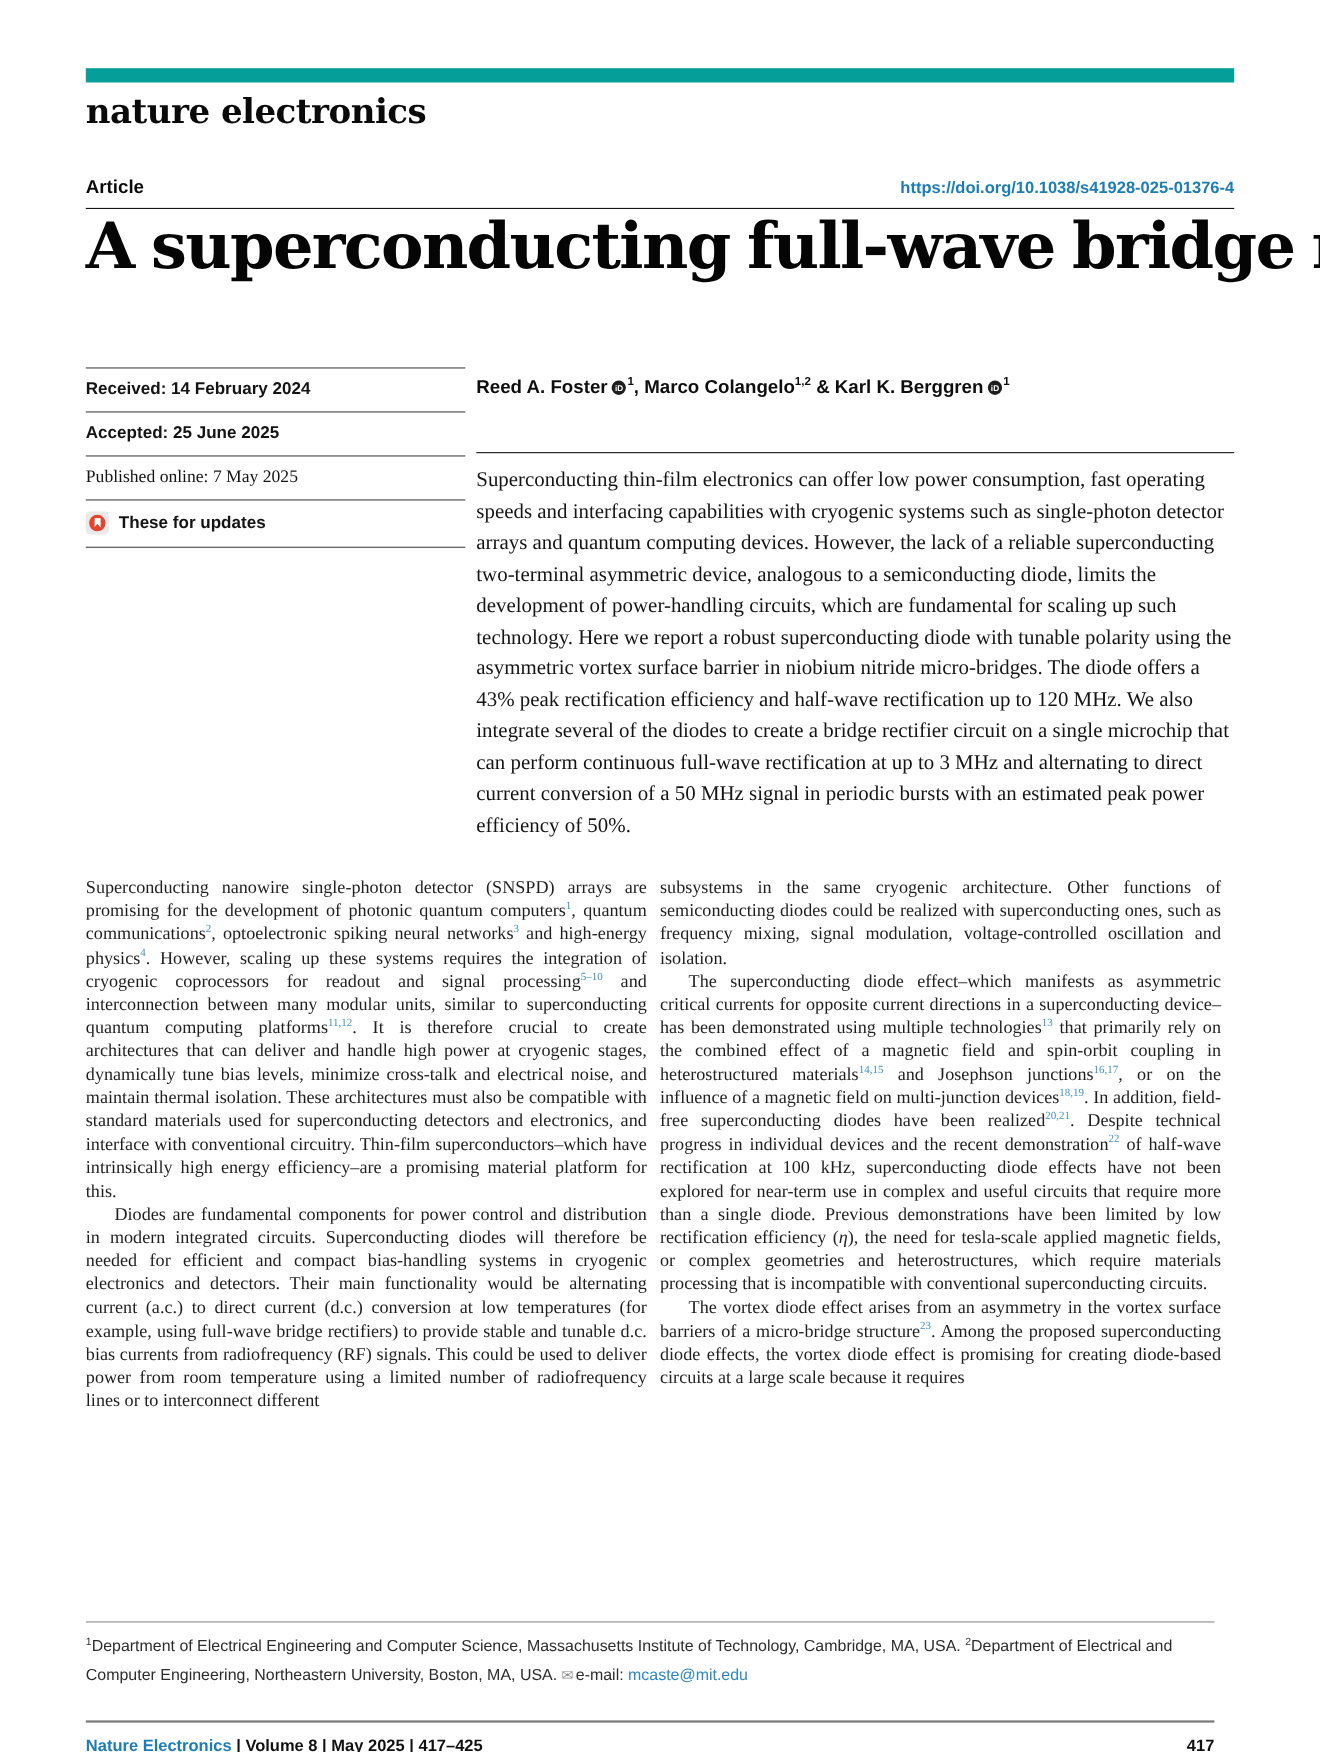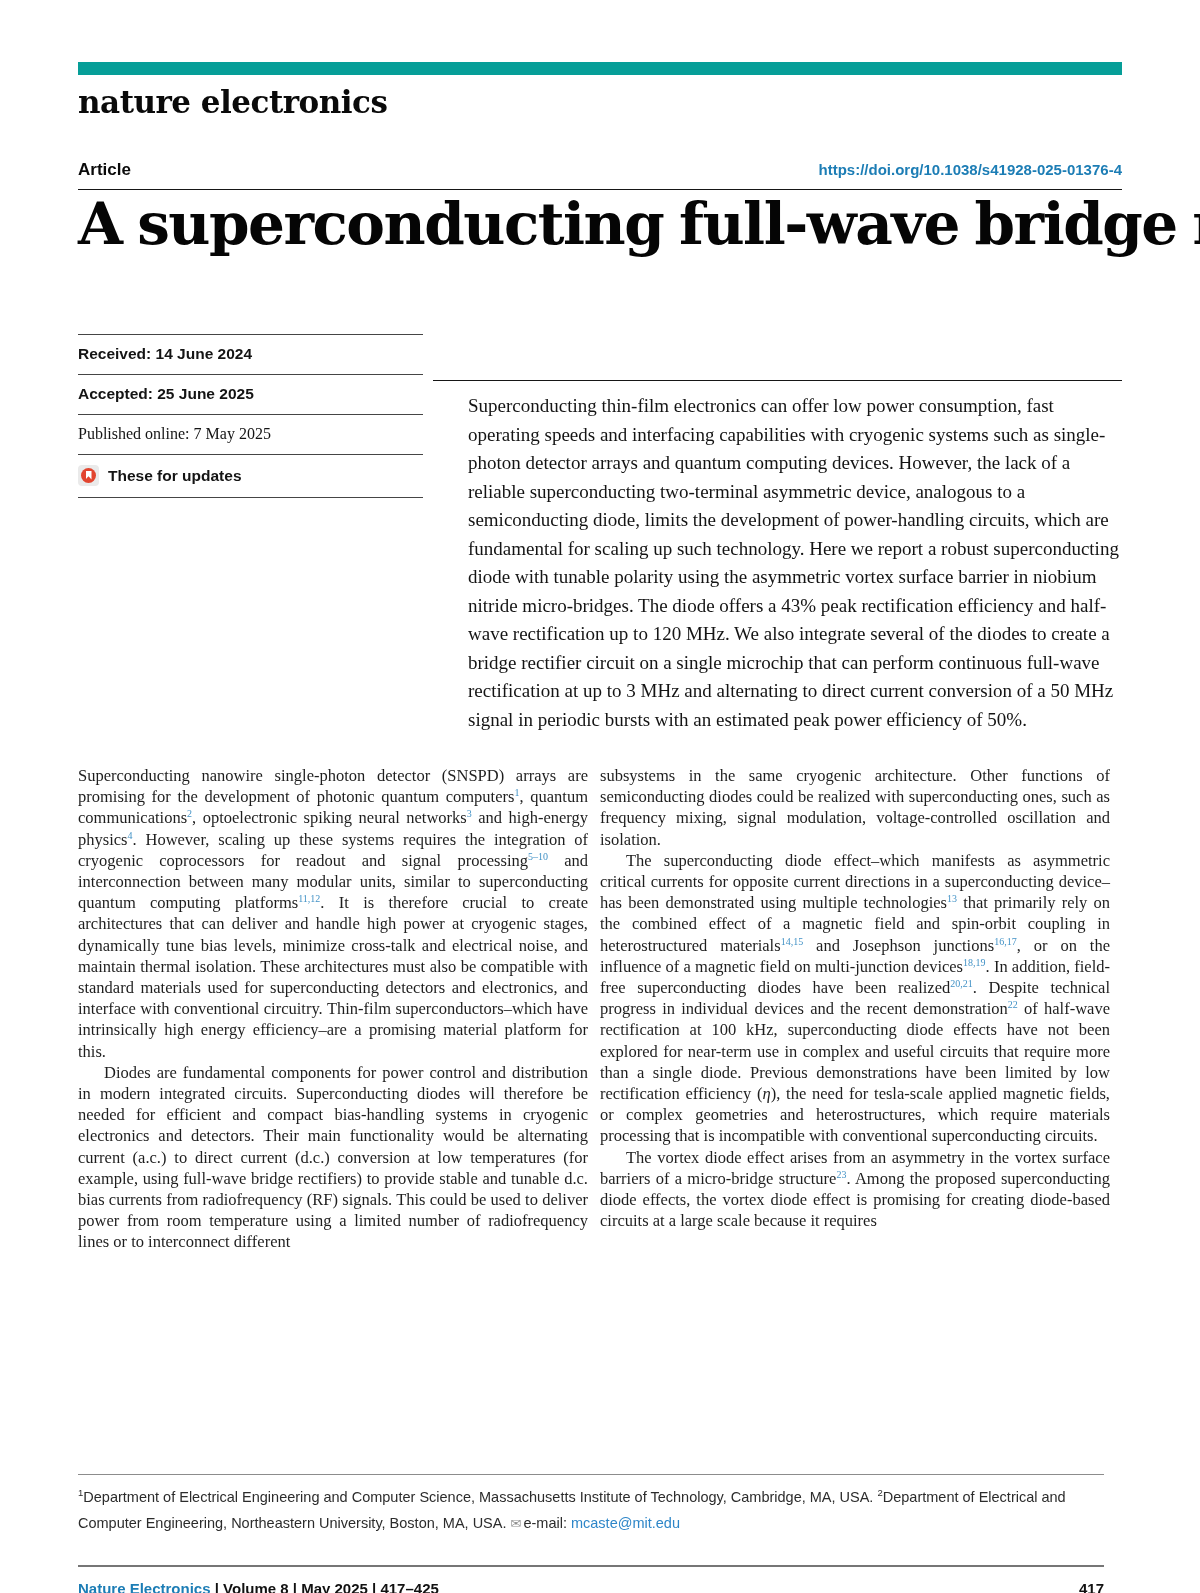--- a/index.html
+++ b/index.html
@@ -39,21 +39,21 @@
   .cfu-icon{width:21px;height:21px;border-radius:4px;background:#eaeaea;display:inline-flex;align-items:center;justify-content:center;flex:none;}
   .cfu-circle{width:15px;height:15px;border-radius:50%;background:#e2452f;display:flex;align-items:center;justify-content:center;}
   .cfu-mark{width:6px;height:9px;background:#fff;clip-path:polygon(0 0,100% 0,100% 100%,50% 65%,0 100%);margin-top:-1px;}
   .right-col{flex:1;margin-left:10px;}
   .authors{
     font-family:"Liberation Sans", sans-serif;font-weight:700;font-size:17px;
     line-height:26px;color:#0e0e0e;margin-top:5px;
   }
   .authors sup{font-size:10.5px;line-height:0;}
   .abstract-rule{border:0;border-top:1.5px solid #161616;margin:46px 0 0 0;}
-  .abstract{font-size:19px;line-height:28.5px;margin-top:11px;color:#141414;text-align:left;margin-left:35px;}
+  .abstract{font-size:19px;line-height:28.5px;margin-top:11px;color:#141414;text-align:left;}
   
   .body-grid{display:flex;gap:12px;margin-top:31px;}
   .body-col{width:510px;flex:none;font-size:16.5px;line-height:21.2px;text-align:justify;hyphens:auto;-webkit-hyphens:auto;color:#1e1e1e;}
   .body-col p{margin:0;}
   .body-col p.indent{text-indent:26px;}
   .body-col sup{font-size:10px;line-height:0;color:var(--ref-blue);cursor:pointer;}
   
   .inline-icon{display:inline-block;}
   .ic-orcid{
     width:13px;height:13px;border-radius:50%;background:#1d1d1d;color:#fff;
@@ -92,35 +92,36 @@
     <a class="doi-link">https://doi.org/10.1038/s41928-025-01376-4</a>
   </div>
 
   <hr class="header-rule">
 
   <h1 class="page-title" style="margin:8px 0 0 0;">A superconducting full-wave bridge rectifier</h1>
 
   <div class="meta-grid">
 
     <div class="meta-col">
-      <div class="meta-row">Received: 14 June 2024</div>
+      <div class="meta-row">Received: 14 February 2024</div>
       <div class="meta-row">Accepted: 25 June 2025</div>
       <div class="meta-row serif">Published online: 7 May 2025</div>
       <div class="meta-row last">
         <span class="cfu-icon">
             <span class="cfu-circle">
               <span class="cfu-mark"></span>
             </span>
           </span>
         <span>These for updates</span>
       </div>
     </div>
 
     <div class="right-col">
       <div class="authors">
+        <div>Reed A. Foster<span class="inline-icon ic-orcid">iD</span><sup>1</sup>, Marco Colangelo<sup>1,2</sup> &amp; Karl K. Berggren<span class="inline-icon ic-orcid">iD</span><sup>1</sup></div>
       </div>
       <hr class="abstract-rule">
       <div class="abstract">Superconducting thin-film electronics can offer low power consumption, fast operating speeds and interfacing capabilities with cryogenic systems such as single-photon detector arrays and quantum computing devices. However, the lack of a reliable superconducting two-terminal asymmetric device, analogous to a semiconducting diode, limits the development of power-handling circuits, which are fundamental for scaling up such technology. Here we report a robust superconducting diode with tunable polarity using the asymmetric vortex surface barrier in niobium nitride micro-bridges. The diode offers a 43% peak rectification efficiency and half-wave rectification up to 120 MHz. We also integrate several of the diodes to create a bridge rectifier circuit on a single microchip that can perform continuous full-wave rectification at up to 3 MHz and alternating to direct current conversion of a 50 MHz signal in periodic bursts with an estimated peak power efficiency of 50%.</div>
     </div>
 
   </div>
 
   <div class="body-grid">
     <div class="body-col">
         <p>Superconducting nanowire single-photon detector (SNSPD) arrays are promising for the development of photonic quantum computers<sup>1</sup>, quantum communications<sup>2</sup>, optoelectronic spiking neural networks<sup>3</sup> and high-energy physics<sup>4</sup>. However, scaling up these systems requires the integration of cryogenic coprocessors for readout and signal processing<sup>5–10</sup> and interconnection between many modular units, similar to superconducting quantum computing platforms<sup>11,12</sup>. It is therefore crucial to create architectures that can deliver and handle high power at cryogenic stages, dynamically tune bias levels, minimize cross-talk and electrical noise, and maintain thermal isolation. These architectures must also be compatible with standard materials used for superconducting detectors and electronics, and interface with conventional circuitry. Thin-film superconductors–which have intrinsically high energy efficiency–are a promising material platform for this.</p>

